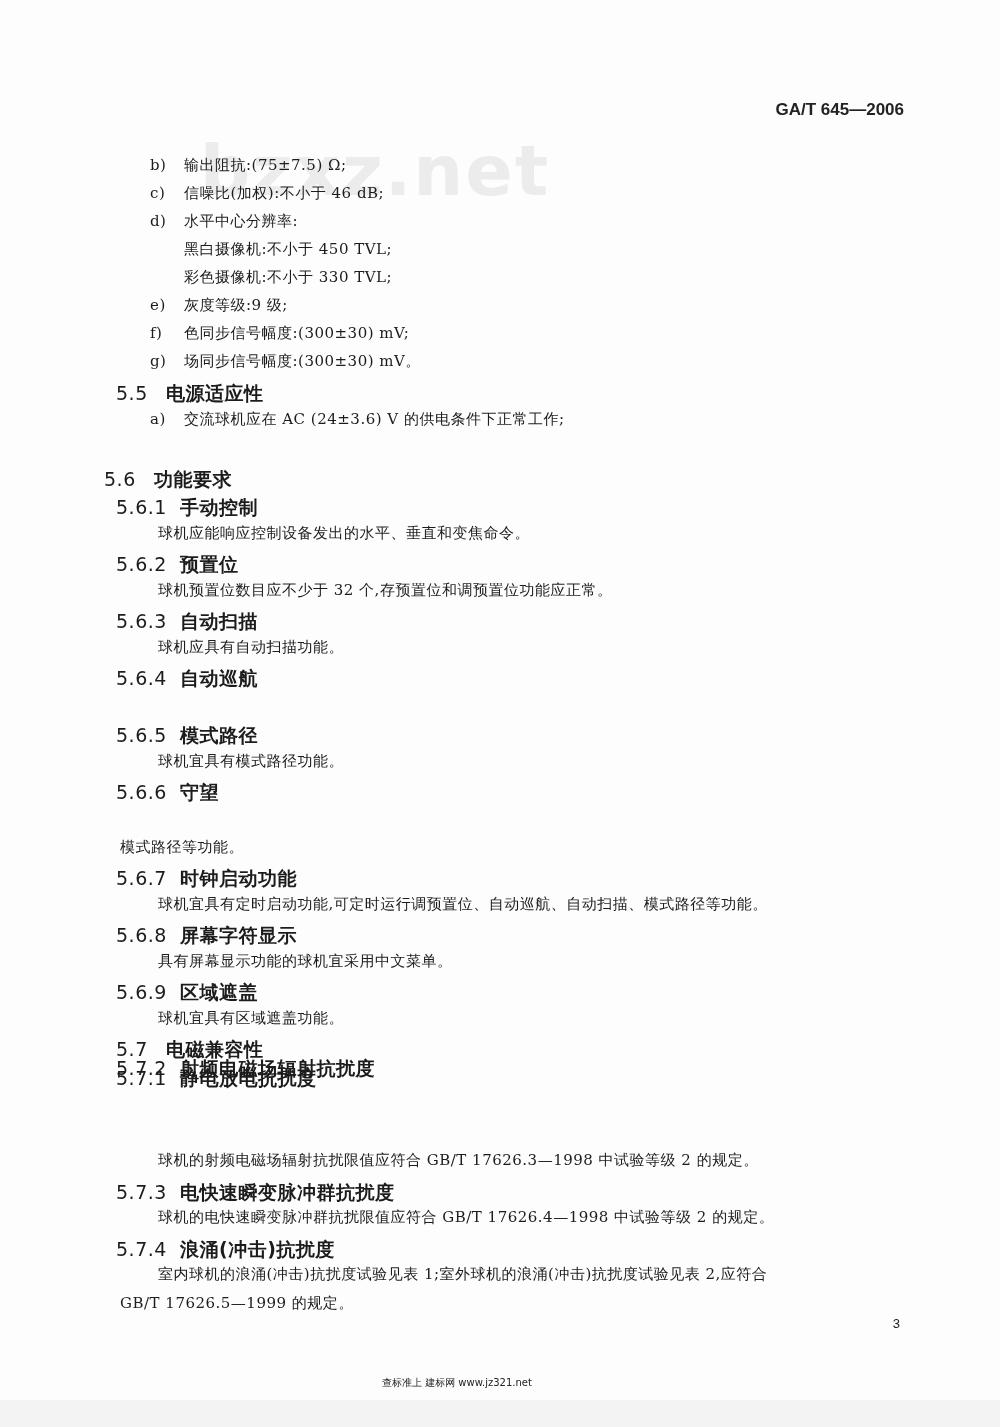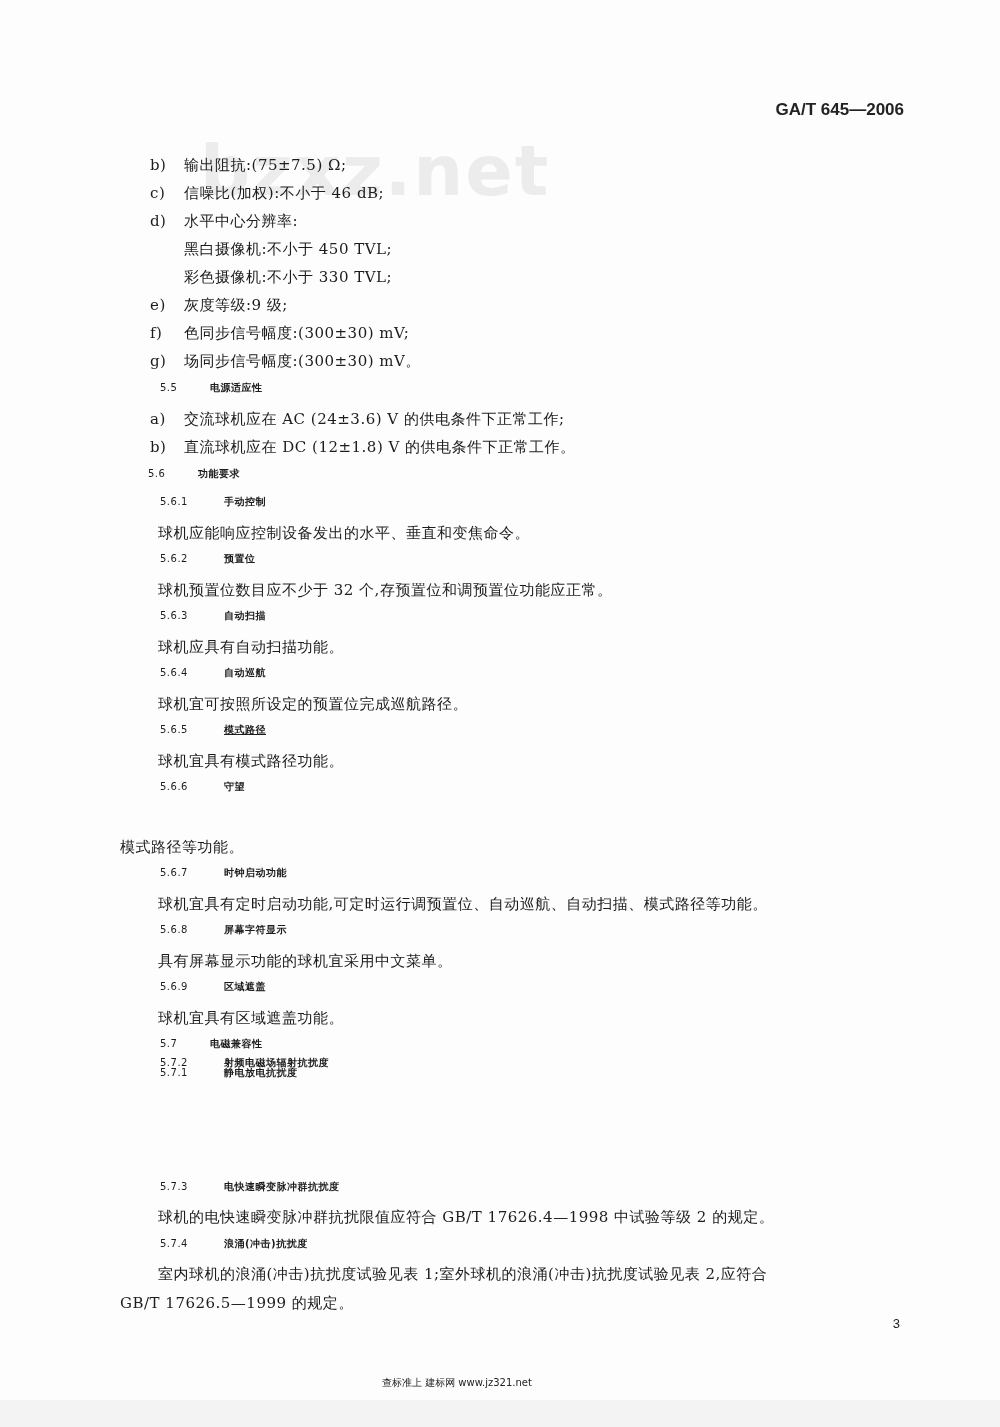--- a/index.html
+++ b/index.html
@@ -14,21 +14,21 @@
     position: absolute; left: 200px; top: 130px;
     font-family: "DejaVu Sans", "Liberation Sans", sans-serif;
     font-weight: bold; font-size: 70px; color: #ececec; letter-spacing: 2px;
     z-index: 0; user-select: none;
   }
   .std-code {
     position: absolute; right: 96px; top: 100px;
     font-family: "Liberation Sans", sans-serif; font-size: 17px; font-weight: bold; color: #222;
   }
   .line { position: absolute; font-size: 15px; white-space: nowrap; z-index: 1; letter-spacing: 0.5px; }
-  .h { font-family: "DejaVu Sans", "Liberation Sans", sans-serif; font-weight: bold; font-size: 10px; margin-left: 44px; }
+  .h { font-family: "DejaVu Sans", "Liberation Sans", sans-serif; font-weight: bold; font-size: 19px; }
   .h .num { display: inline-block; width: 64px; font-weight: normal; }
   .h.h2 .num { width: 50px; }
   .item .lbl { display: inline-block; width: 34px; }
   .page-num { position: absolute; right: 100px; top: 1316px; font-size: 13px; font-family: "Liberation Sans", sans-serif; }
   .footer {
     position: absolute; left: 0; top: 1400px; width: 1000px; height: 27px; background: #f3f3f3;
   }
   .footer-text {
     position: absolute; left: 382px; top: 1376px; font-size: 10px;
     font-family: "DejaVu Sans", "Liberation Sans", sans-serif; color: #222;
@@ -45,56 +45,55 @@
   <div class="line item" style="left:150px; top:184px;"><span class="lbl">c)</span><span>信噪比(加权):不小于 46 dB;</span></div>
   <div class="line item" style="left:150px; top:212px;"><span class="lbl">d)</span><span>水平中心分辨率:</span></div>
   <div class="line item" style="left:150px; top:240px;"><span class="lbl"></span><span>黑白摄像机:不小于 450 TVL;</span></div>
   <div class="line item" style="left:150px; top:268px;"><span class="lbl"></span><span>彩色摄像机:不小于 330 TVL;</span></div>
   <div class="line item" style="left:150px; top:296px;"><span class="lbl">e)</span><span>灰度等级:9 级;</span></div>
   <div class="line item" style="left:150px; top:324px;"><span class="lbl">f)</span><span>色同步信号幅度:(300±30) mV;</span></div>
   <div class="line item" style="left:150px; top:352px;"><span class="lbl">g)</span><span>场同步信号幅度:(300±30) mV。</span></div>
 
   <div class="line h h2" style="left:116px; top:381px;"><span class="num">5.5</span><span>电源适应性</span></div>
   <div class="line item" style="left:150px; top:410px;"><span class="lbl">a)</span><span>交流球机应在 AC (24±3.6) V 的供电条件下正常工作;</span></div>
-  <div class="line item" style="left:150px; top:438px;"><span class="lbl">b)</span><span>直流球机应在 DC (12±1.8) V 的供电条件下正常工作。</span></div>
 
   <div class="line h h2" style="left:104px; top:467px;"><span class="num">5.6</span><span>功能要求</span></div>
 
   <div class="line h" style="left:116px; top:495px;"><span class="num">5.6.1</span><span>手动控制</span></div>
   <div class="line" style="left:158px; top:524px;">球机应能响应控制设备发出的水平、垂直和变焦命令。</div>
 
   <div class="line h" style="left:116px; top:552px;"><span class="num">5.6.2</span><span>预置位</span></div>
   <div class="line" style="left:158px; top:581px;">球机预置位数目应不少于 32 个,存预置位和调预置位功能应正常。</div>
 
   <div class="line h" style="left:116px; top:609px;"><span class="num">5.6.3</span><span>自动扫描</span></div>
   <div class="line" style="left:158px; top:638px;">球机应具有自动扫描功能。</div>
 
   <div class="line h" style="left:116px; top:666px;"><span class="num">5.6.4</span><span>自动巡航</span></div>
-  <div class="line" style="left:158px; top:695px;">球机宜可按照所设定的预置位完成巡航路径。</div>
 
-  <div class="line h" style="left:116px; top:723px;text-decoration:underline;"><span class="num">5.6.5</span><span>模式路径</span></div>
+  <div class="line h" style="left:116px; top:723px;"><span class="num">5.6.5</span><span>模式路径</span></div>
   <div class="line" style="left:158px; top:752px;">球机宜具有模式路径功能。</div>
 
   <div class="line h" style="left:116px; top:780px;"><span class="num">5.6.6</span><span>守望</span></div>
   <div class="line" style="left:120px; top:838px;">模式路径等功能。</div>
 
   <div class="line h" style="left:116px; top:866px;"><span class="num">5.6.7</span><span>时钟启动功能</span></div>
   <div class="line" style="left:158px; top:895px;">球机宜具有定时启动功能,可定时运行调预置位、自动巡航、自动扫描、模式路径等功能。</div>
 
   <div class="line h" style="left:116px; top:923px;"><span class="num">5.6.8</span><span>屏幕字符显示</span></div>
   <div class="line" style="left:158px; top:952px;">具有屏幕显示功能的球机宜采用中文菜单。</div>
 
   <div class="line h" style="left:116px; top:980px;"><span class="num">5.6.9</span><span>区域遮盖</span></div>
   <div class="line" style="left:158px; top:1009px;">球机宜具有区域遮盖功能。</div>
 
   <div class="line h h2" style="left:116px; top:1037px;"><span class="num">5.7</span><span>电磁兼容性</span></div>
 
   <div class="line h" style="left:116px; top:1066px;"><span class="num">5.7.1</span><span>静电放电抗扰度</span></div>
 
   <div class="line h" style="left:116px; top:1056px;"><span class="num">5.7.2</span><span>射频电磁场辐射抗扰度</span></div>
+  <div class="line" style="left:158px; top:1151px;">球机的射频电磁场辐射抗扰限值应符合 GB/T 17626.3—1998 中试验等级 2 的规定。</div>
 
   <div class="line h" style="left:116px; top:1180px;"><span class="num">5.7.3</span><span>电快速瞬变脉冲群抗扰度</span></div>
   <div class="line" style="left:158px; top:1208px;">球机的电快速瞬变脉冲群抗扰限值应符合 GB/T 17626.4—1998 中试验等级 2 的规定。</div>
 
   <div class="line h" style="left:116px; top:1237px;"><span class="num">5.7.4</span><span>浪涌(冲击)抗扰度</span></div>
   <div class="line" style="left:158px; top:1265px;">室内球机的浪涌(冲击)抗扰度试验见表 1;室外球机的浪涌(冲击)抗扰度试验见表 2,应符合</div>
   <div class="line" style="left:120px; top:1294px;">GB/T 17626.5—1999 的规定。</div>
 
   <div class="page-num">3</div>
   <div class="footer-text">查标准上  建标网  www.jz321.net</div>

